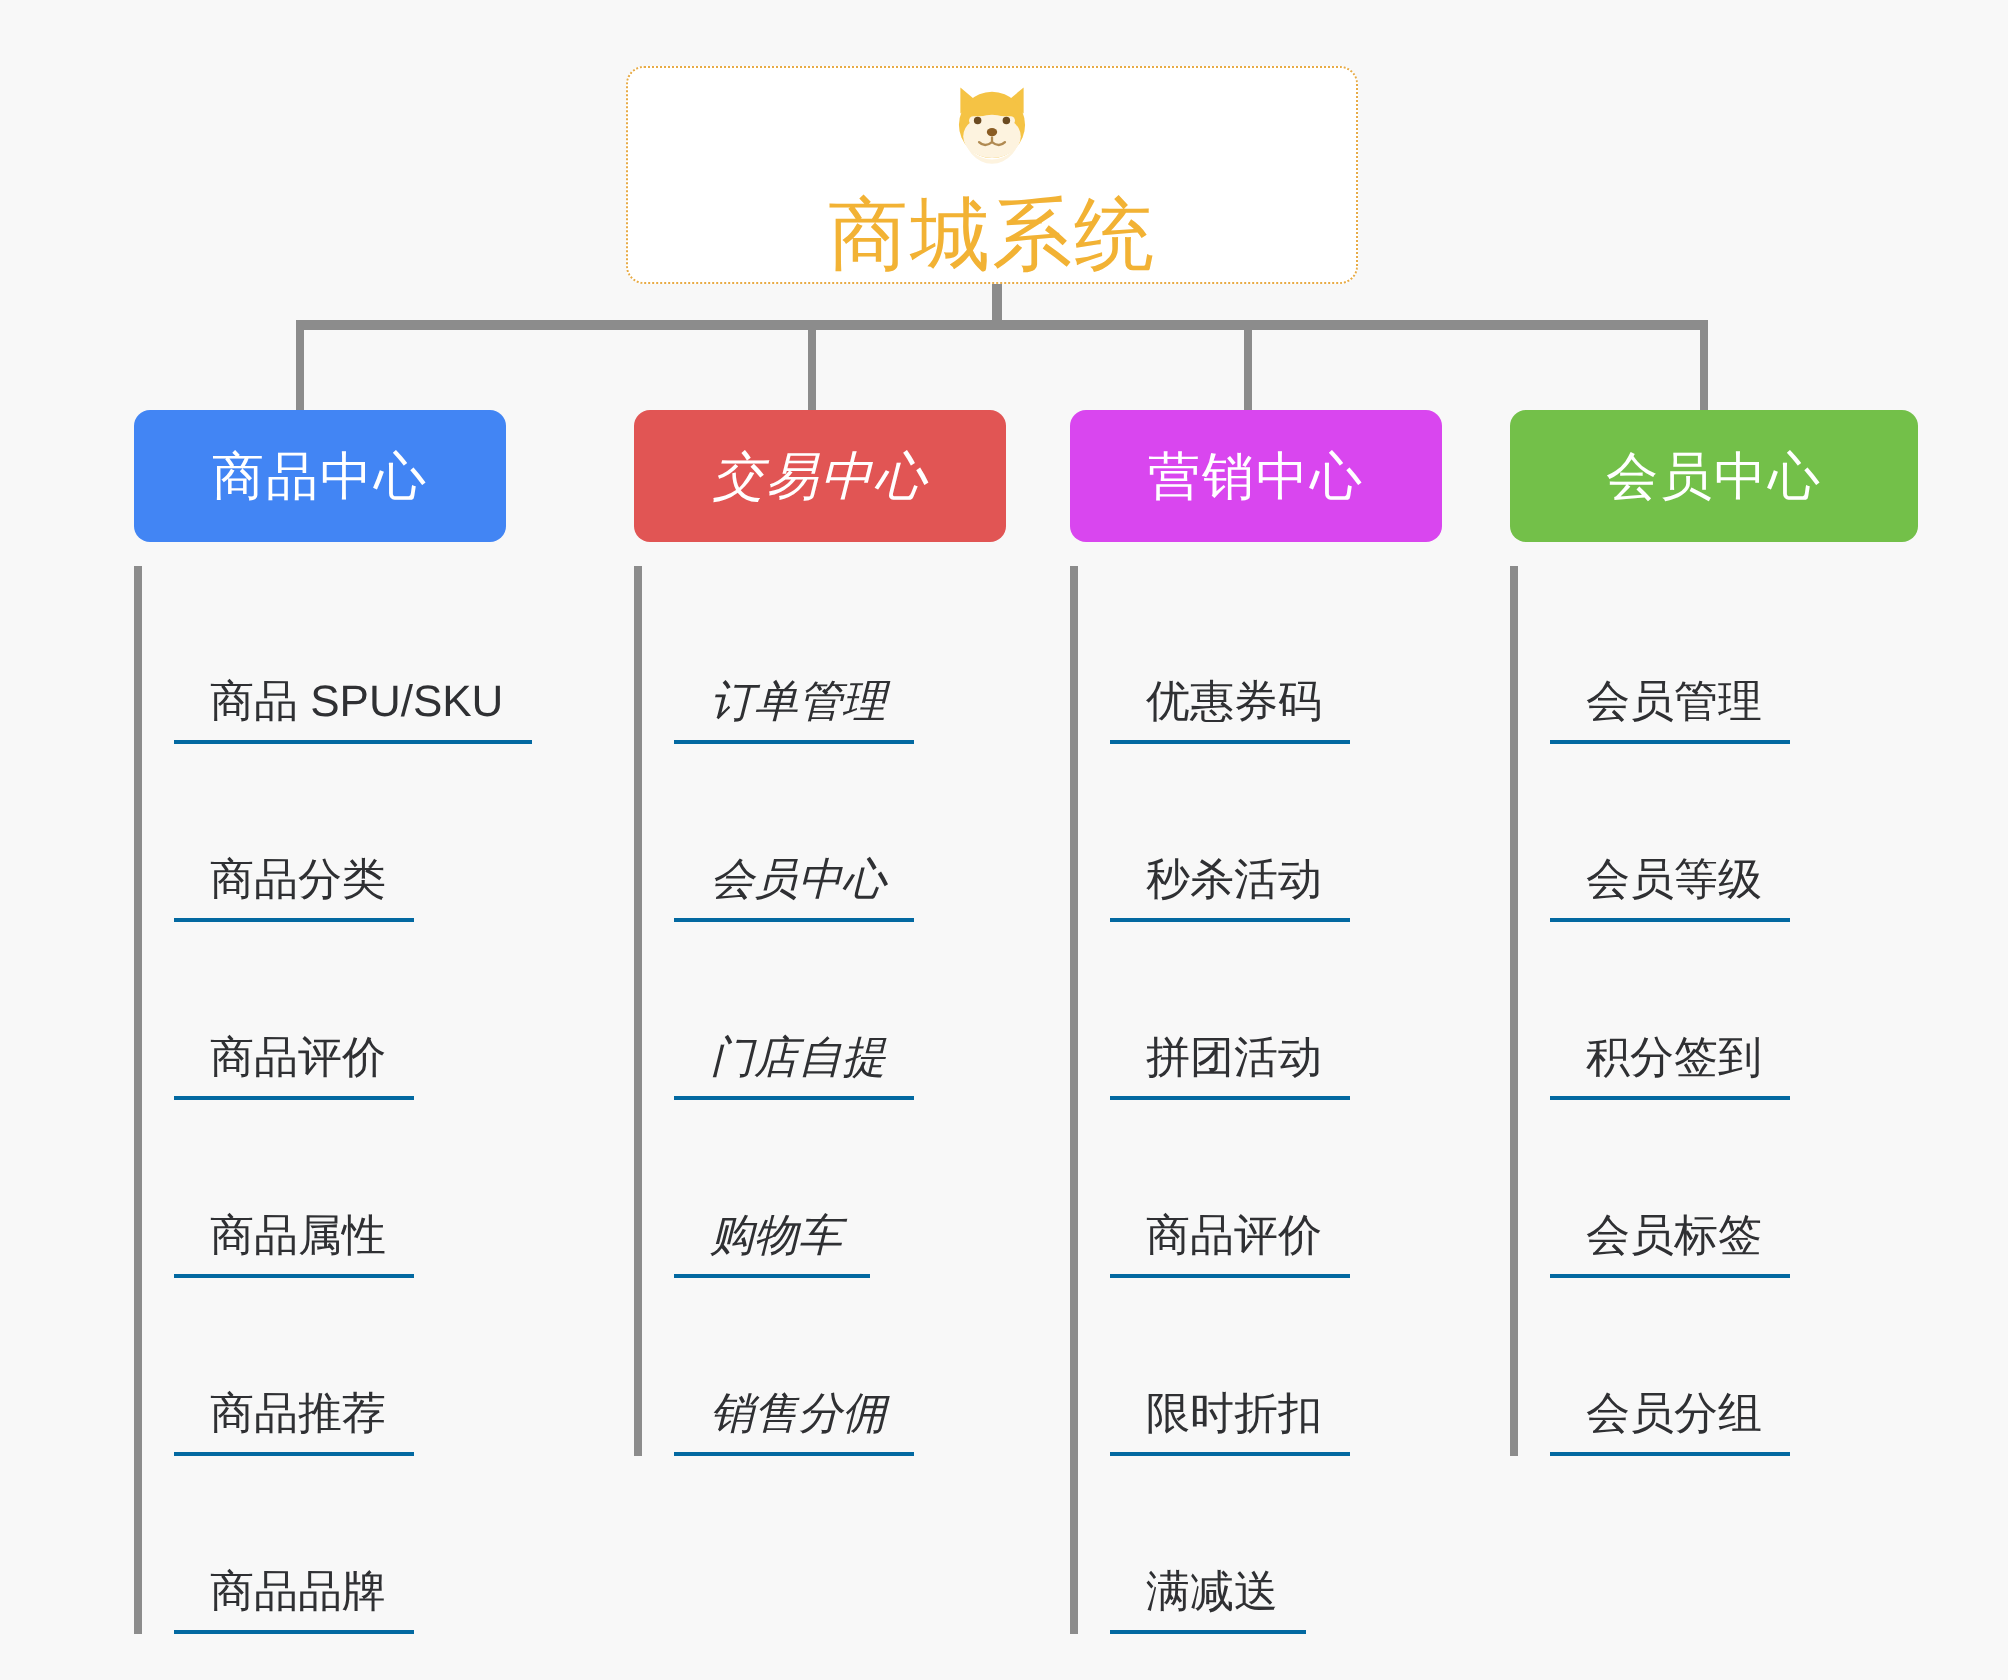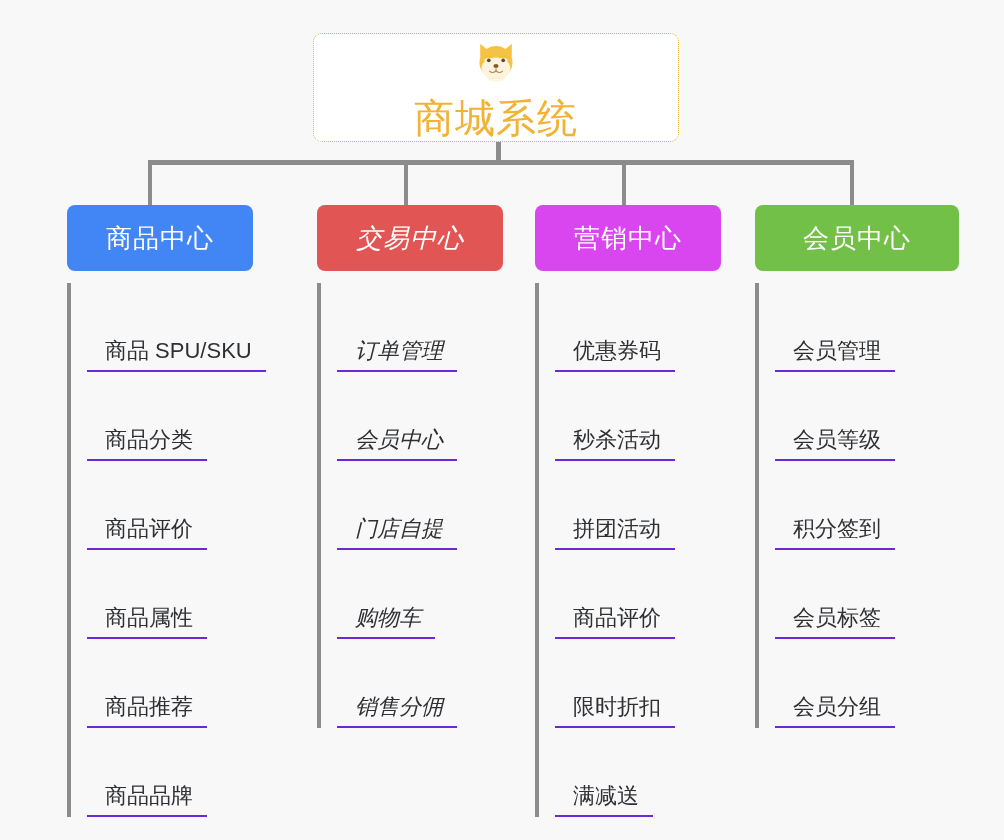--- a/index.html
+++ b/index.html
@@ -109,21 +109,21 @@
     justify-content: flex-start;
     padding-left: 18px;
     box-sizing: border-box;
   }
   .leaf-label {
     display: inline-block;
     font-size: 22px;
     color: #2f3033;
     line-height: 1.25;
     padding: 0 14px 6px 0;
-    border-bottom: 2px solid #6d28d9;
+    border-bottom: 2px solid #0369a1;
     white-space: nowrap;
     margin-left: -18px;
     padding-left: 18px;
   }
 </style>
 </head>
 <body style="background: rgb(248, 248, 248);">
 
 <div id="mindmap-root">
 

